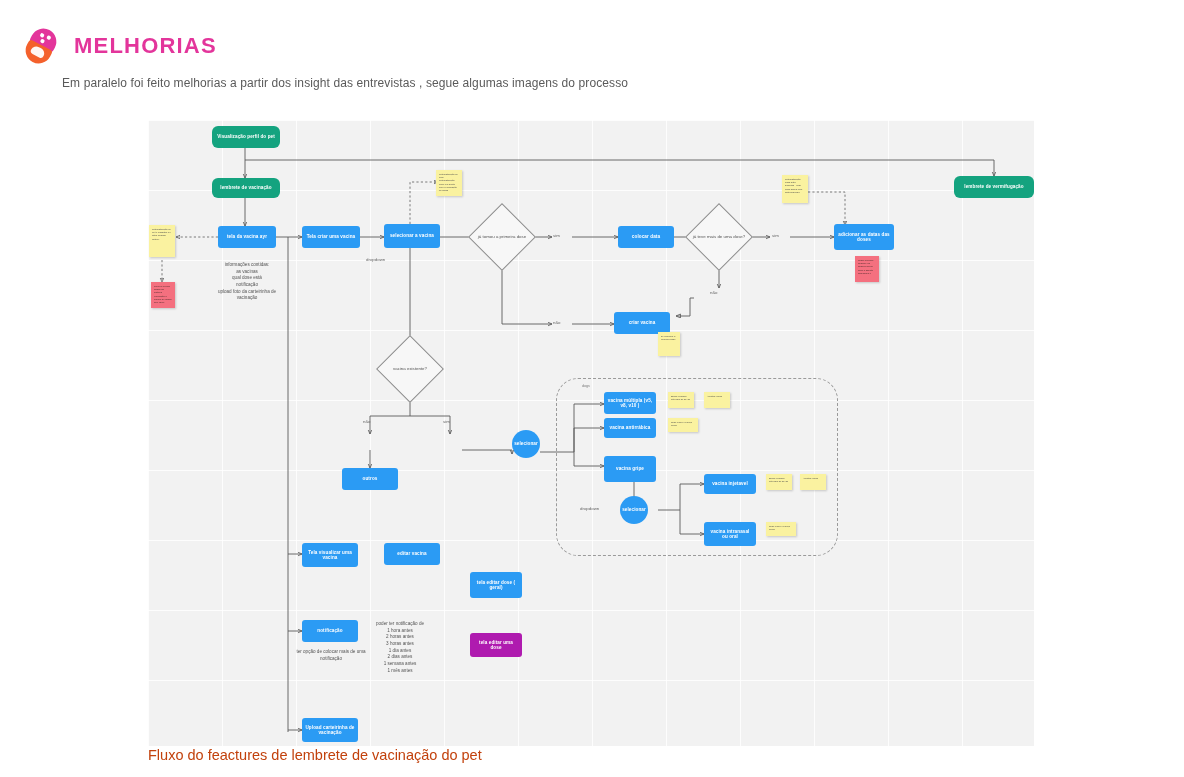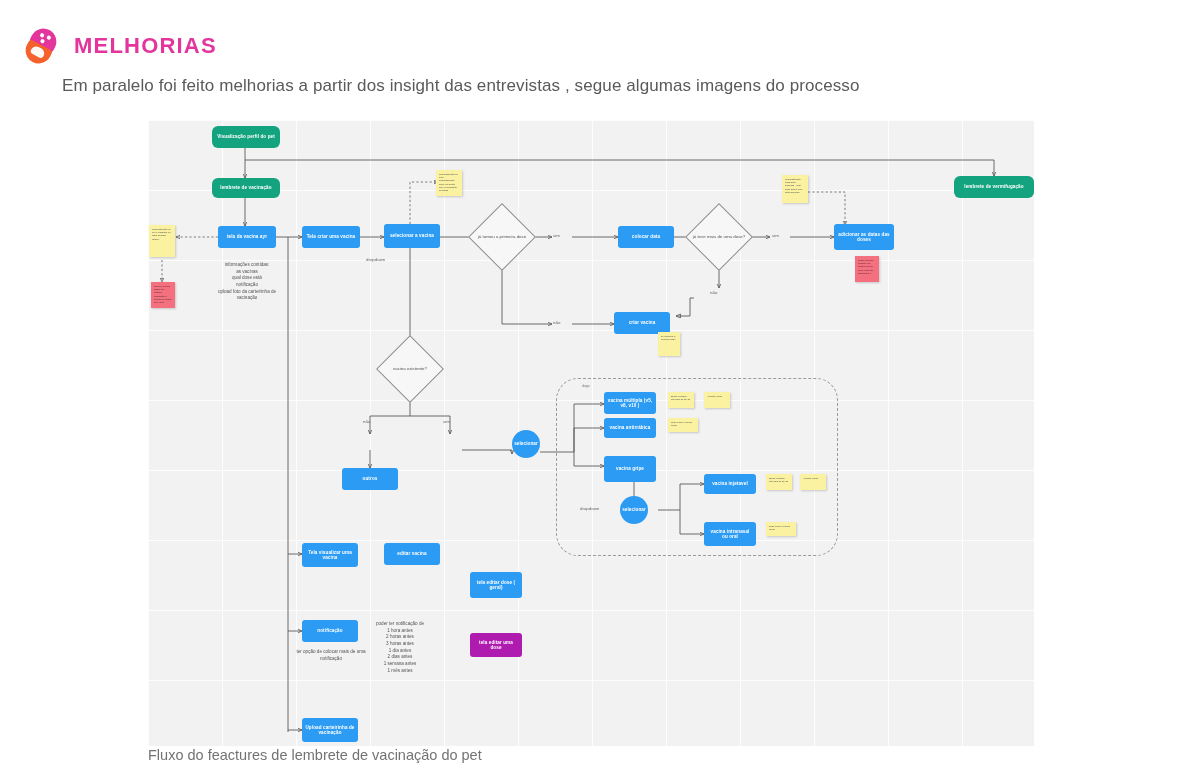--- a/index.html
+++ b/index.html
@@ -32,38 +32,38 @@
   #pill-icon .paw2 { position:absolute; left:6px; top:19px; width:14px; height:5px;
                     background:#F4612C; border-radius:0 0 6px 6px; }
 
   #title {
     font-size:22px; font-weight:bold; letter-spacing:1.2px;
     color:#E3359B; font-family:"Liberation Sans", sans-serif;
   }
 
   #subtitle {
     position:absolute; left:62px; top:76px;
-    font-size:17px; color:#5a5a5a; letter-spacing:.1px;
+    font-size:12px; color:#5a5a5a; letter-spacing:.1px;
     font-family:"Liberation Sans", sans-serif;
   }
 
   
   #canvas {
     position:absolute; left:148px; top:120px;
     width:886px; height:626px;
     background:#f2f2f2;
     background-image:
       linear-gradient(to right, rgba(255,255,255,.85) 1px, transparent 1px),
       linear-gradient(to bottom, rgba(255,255,255,.85) 1px, transparent 1px);
     background-size:74px 70px;
     overflow:hidden;
   }
   #caption {
     position:absolute; left:148px; top:747px;
-    font-size:14.5px; color:#737373;
+    font-size:14.5px; color:#c2410c;
   }
 
   
   .node {
     position:absolute; display:flex; align-items:center; justify-content:center;
     text-align:center; color:#ffffff; line-height:1.15;
     font-size:4.6px; font-weight:bold; letter-spacing:.1px;
     padding:2px 3px;
   }
   .green  { background:#14a37f; border-radius:6px; }

